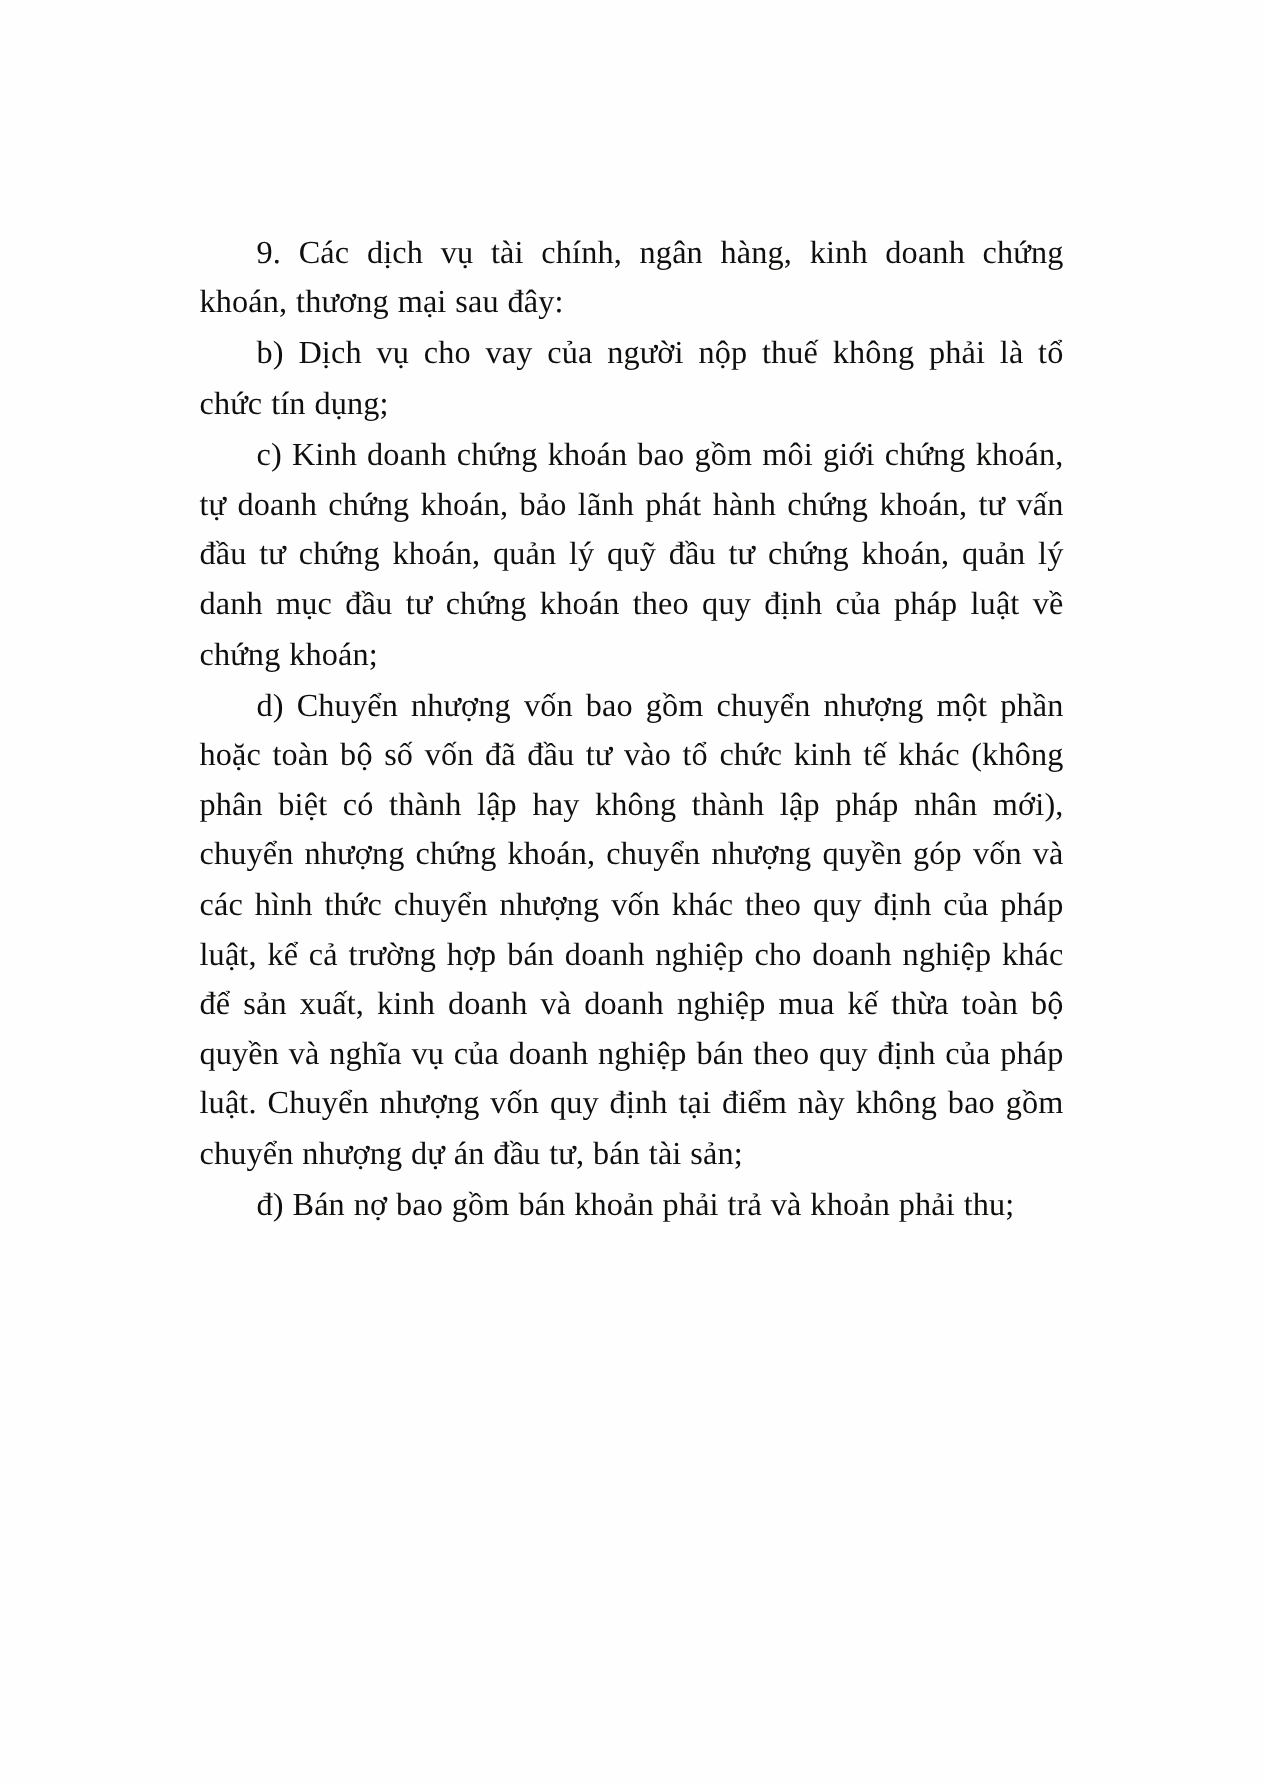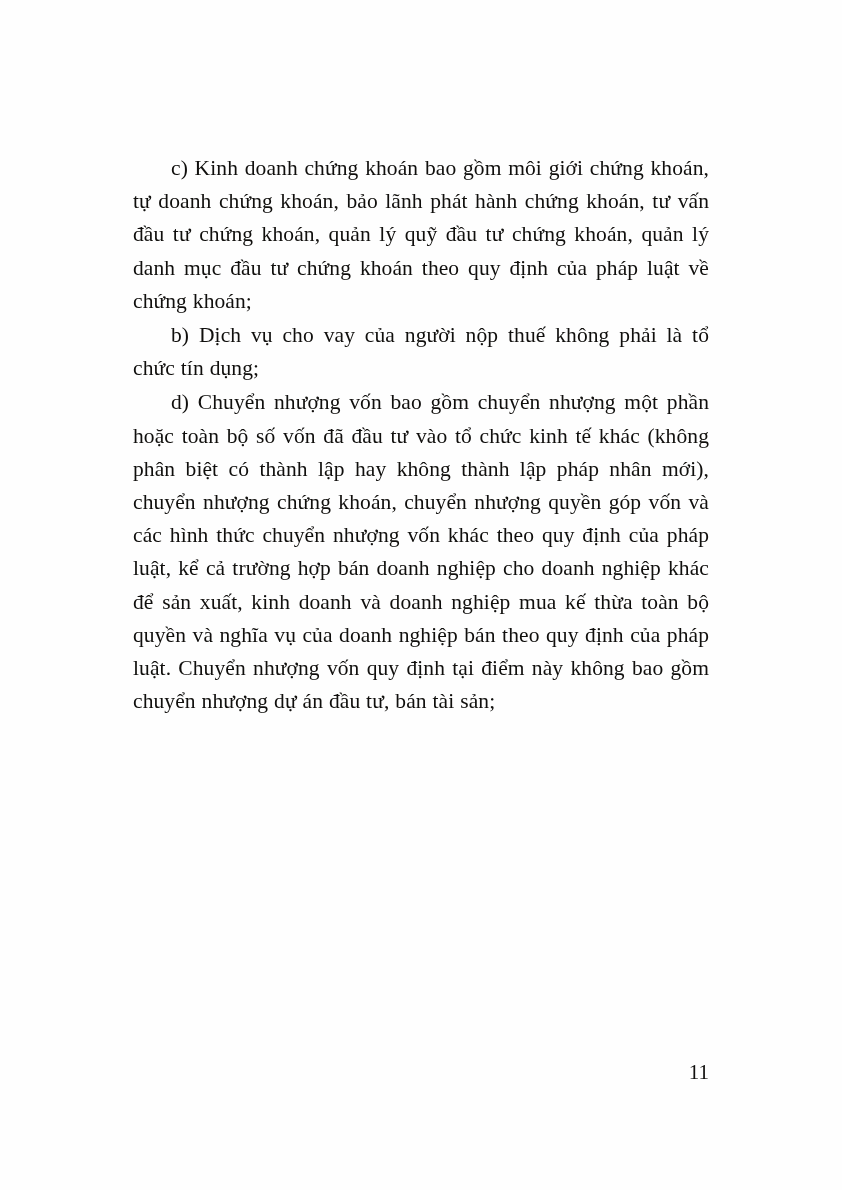--- a/index.html
+++ b/index.html
@@ -54,26 +54,27 @@
     color: #100f0d;
   }
 </style>
 </head>
 <body>
 
 <div class="page">
 
   <div class="content">
 
+    <p class="para indent">9. Các dịch vụ tài chính, ngân hàng, kinh doanh chứng khoán, thương mại sau đây:</p>
 
+
+    <p class="para indent">b) Dịch vụ cho vay của người nộp thuế không phải là tổ chức tín dụng;</p>
 
     <p class="para indent">c) Kinh doanh chứng khoán bao gồm môi giới chứng khoán, tự doanh chứng khoán, bảo lãnh phát hành chứng khoán, tư vấn đầu tư chứng khoán, quản lý quỹ đầu tư chứng khoán, quản lý danh mục đầu tư chứng khoán theo quy định của pháp luật về chứng khoán;</p>
 
-    <p class="para indent">b) Dịch vụ cho vay của người nộp thuế không phải là tổ chức tín dụng;</p>
-
     <p class="para indent">d) Chuyển nhượng vốn bao gồm chuyển nhượng một phần hoặc toàn bộ số vốn đã đầu tư vào tổ chức kinh tế khác (không phân biệt có thành lập hay không thành lập pháp nhân mới), chuyển nhượng chứng khoán, chuyển nhượng quyền góp vốn và các hình thức chuyển nhượng vốn khác theo quy định của pháp luật, kể cả trường hợp bán doanh nghiệp cho doanh nghiệp khác để sản xuất, kinh doanh và doanh nghiệp mua kế thừa toàn bộ quyền và nghĩa vụ của doanh nghiệp bán theo quy định của pháp luật. Chuyển nhượng vốn quy định tại điểm này không bao gồm chuyển nhượng dự án đầu tư, bán tài sản;</p>
 
+    <p class="para indent">đ) Bán nợ bao gồm bán khoản phải trả và khoản phải thu;</p>
 
   </div>
 
-  <div class="page-number">11</div>
 
 </div>
 
 </body></html>

